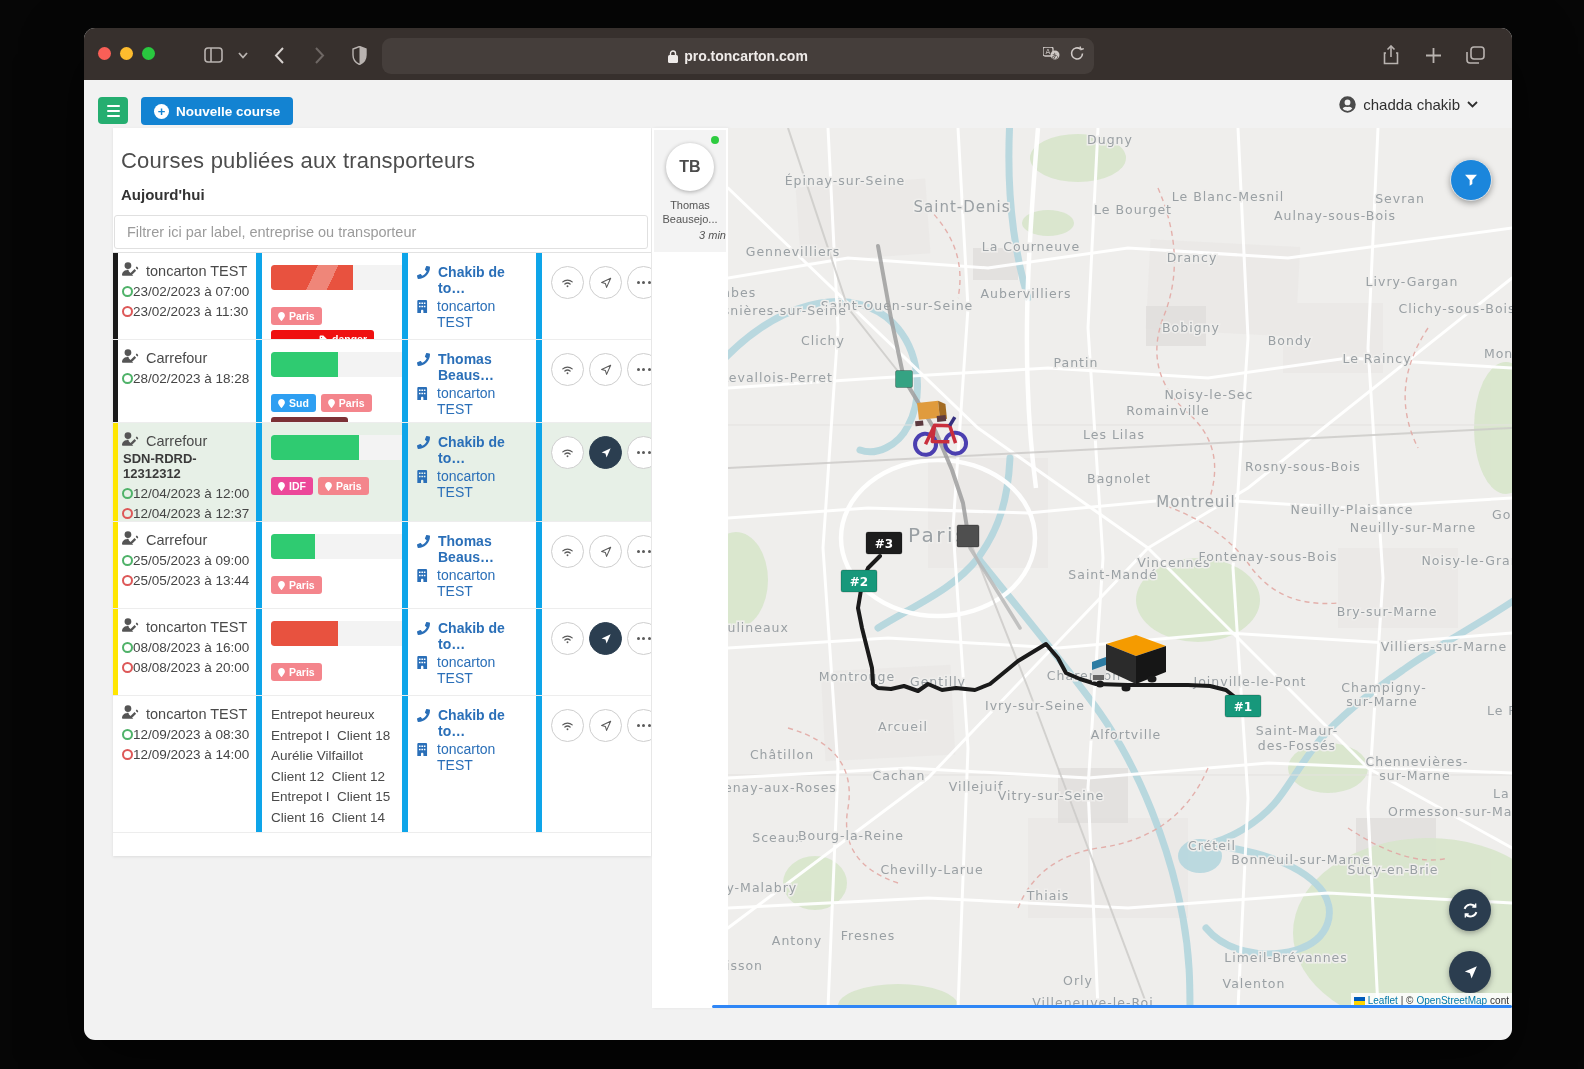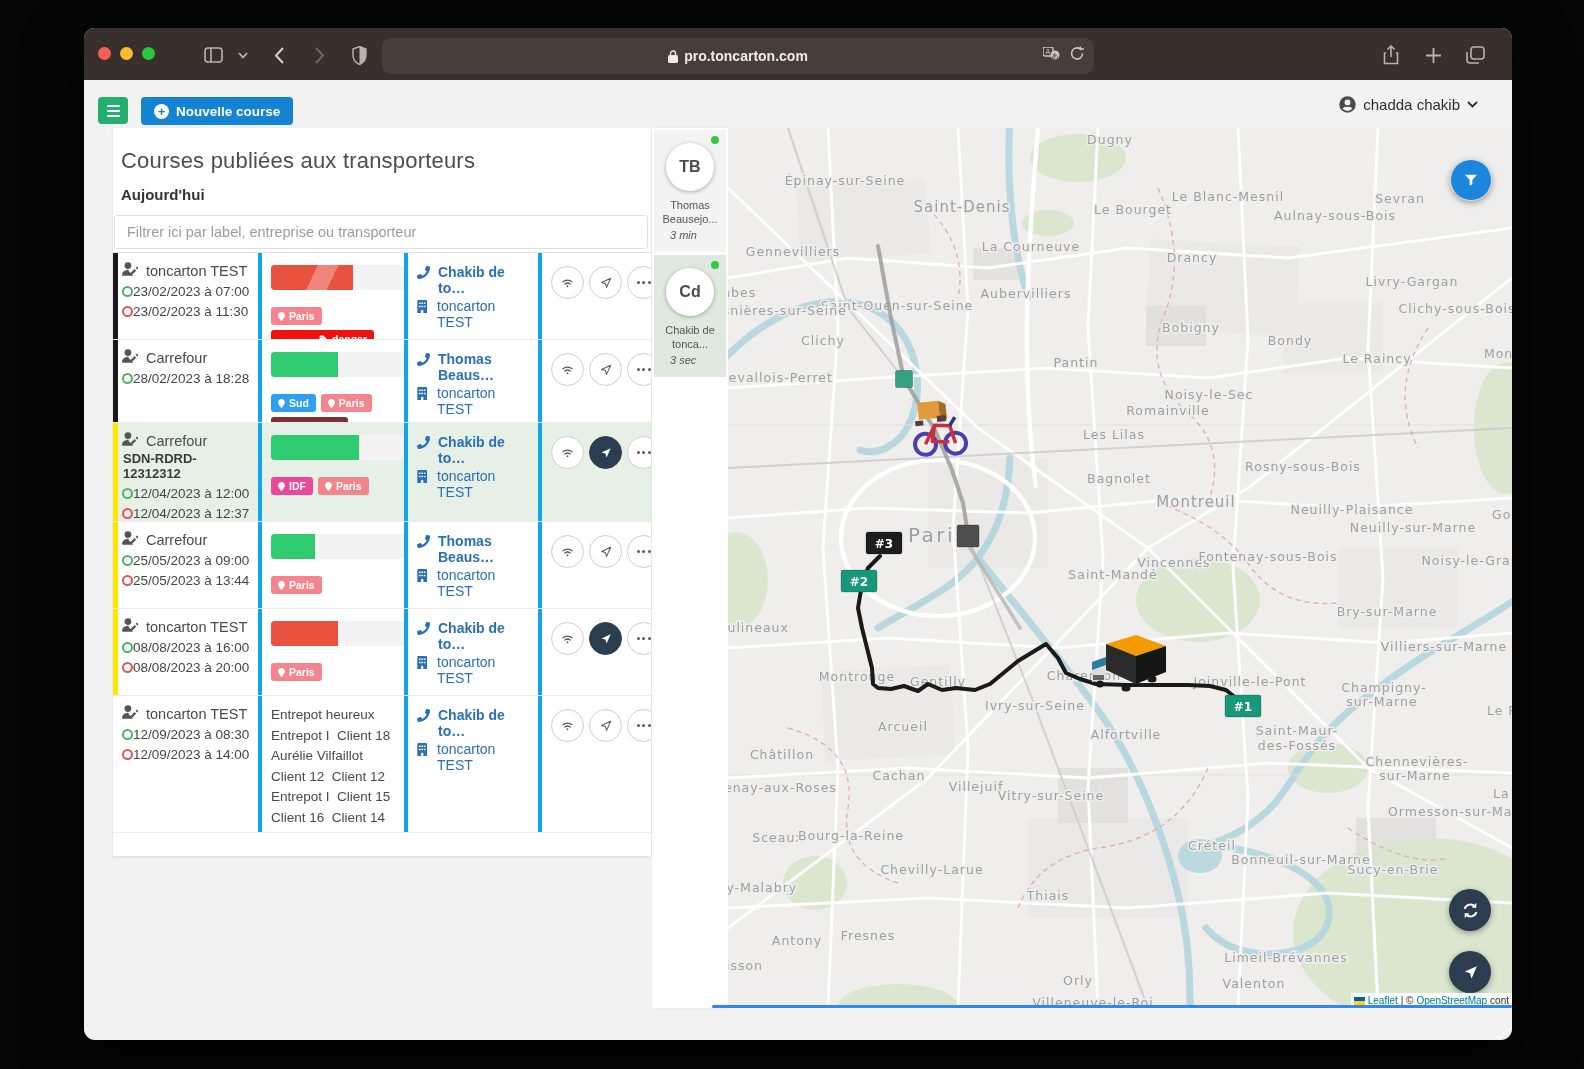--- a/index.html
+++ b/index.html
@@ -31,21 +31,21 @@
   .filter{display:block;margin:12px 0 0 1px;width:534px;height:34px;border:1px solid #e0e0e0;border-radius:3px;
     font-size:14.5px;padding:0 12px;color:#444;outline:none;font-family:inherit;box-sizing:border-box;}
   .filter::placeholder{color:#9b9b9b;}
   .tbl{position:absolute;left:0;top:124px;width:538px;border-top:1px solid #e2e2e2;}
   .thead{display:grid;grid-template-columns:149px 146px 134px 109px;height:30px;border-bottom:1px solid #e2e2e2;}
   .thead div{font-size:14px;font-weight:bold;color:#3b3b3b;padding:6px 0 0 9px;border-right:1px solid #ededed;}
   .thead div:last-child{border-right:none;}
   .trow{display:grid;grid-template-columns:149px 146px 134px 109px;border-bottom:1px solid #ededed;position:relative;background:#fff;}
   .trow.sel{background:#e7f0e7;}
   .trow .accent{position:absolute;left:0;top:0;bottom:0;width:5px;}
-  .tcell{border-right:4px solid #0ea5e9;padding:9px 6px 6px 9px;overflow:hidden;}
+  .tcell{border-right:6px solid #0ea5e9;padding:9px 6px 6px 9px;overflow:hidden;}
   .tcell:last-child{border-right:none;}
   .company{display:flex;align-items:center;gap:7px;font-size:14.5px;color:#4a4a4a;}
   .ref{font-size:13px;font-weight:bold;color:#3a3a3a;margin:2px 0 0 1px;}
   .dateline{display:flex;align-items:center;font-size:13.5px;color:#454545;margin-top:5px;}
   .dot-o{width:11px;height:11px;border-radius:50%;border:2px solid;box-sizing:border-box;flex:0 0 auto;}
   .dot-o.start{border-color:#4fb269;}
   .dot-o.end{border-color:#dd5858;}
   .pbar{width:133px;height:25px;border-radius:3px;background:#f3f3f3;overflow:hidden;margin-top:3px;}
   .pbar .fill{height:100%;border-radius:3px 0 0 3px;}
   .tags{display:flex;flex-wrap:wrap;gap:5px;margin-top:17px;max-width:135px;}
@@ -61,21 +61,21 @@
   .dots3 i{width:3px;height:3px;border-radius:50%;background:#5a5a5a;}
   
   .drivers{position:absolute;left:568px;top:100px;width:76px;height:880px;background:#fff;box-shadow:1px 0 3px rgba(0,0,0,.07);}
   .dcard{position:relative;margin:0 2px 3px 2px;height:122px;cursor:pointer;}
   .dcard:first-child{margin-top:2px;}
   .dcard .gdot{position:absolute;right:7px;top:6px;width:8px;height:8px;border-radius:50%;background:#2ecc40;}
   .avatar{position:absolute;left:50%;top:13px;transform:translateX(-50%);width:48px;height:48px;border-radius:50%;
     background:#fff;box-shadow:0 1px 4px rgba(0,0,0,.3);display:flex;align-items:center;justify-content:center;
     font-size:16px;font-weight:bold;color:#4b4b4b;}
   .dname{position:absolute;top:69px;left:0;right:0;text-align:center;font-size:11px;color:#555;line-height:13.5px;}
-  .deta{position:absolute;top:99px;left:16px;right:0;text-align:left;font-size:11px;font-style:italic;color:#555;}
+  .deta{position:absolute;top:99px;left:16px;right:0;text-align:right;font-size:11px;font-style:italic;color:#555;}
   
   .map{position:absolute;left:644px;top:100px;width:784px;height:880px;background:#efeeec;overflow:hidden;cursor:grab;}
   .fab{position:absolute;width:42px;height:42px;border-radius:50%;display:flex;align-items:center;justify-content:center;
     box-shadow:0 2px 6px rgba(0,0,0,.35);cursor:pointer;}
   .fab.filter{left:721px;top:19px;background:#1b86dc;}
   .fab.dark{background:#2b3d4f;}
   .fab.refresh{left:721px;top:761px;}
   .fab.locate{left:721px;top:823px;}
   .attrib{position:absolute;right:0;bottom:0;height:15px;background:rgba(255,255,255,.85);display:flex;align-items:center;
     gap:3px;font-size:10px;color:#333;padding:0 3px;white-space:nowrap;}
@@ -626,26 +626,20 @@
         </div>
     </div>
   </div>
 
   <div class="drivers" id="drivers">
       <div class="dcard" style="background: rgb(243, 243, 243);">
         <span class="gdot"></span>
         <span class="avatar">TB</span>
         <div class="dname">Thomas<br>Beausejo...</div>
         <div class="deta">3 min</div>
-      </div>
-      <div class="dcard" style="background: rgb(223, 233, 223);">
-        <span class="gdot"></span>
-        <span class="avatar">Cd</span>
-        <div class="dname">Chakib de<br>tonca...</div>
-        <div class="deta">3 sec</div>
       </div>
     </div>
 
   <div class="map">
     <svg id="mapsvg" width="784" height="880" viewBox="0 0 784 880">
       <rect width="784" height="880" fill="#efeeec"></rect>
 
       <g fill="#e8e6e4" opacity=".55">
         <rect x="70" y="55" width="130" height="75" transform="rotate(-4 135 92)"></rect>
         <rect x="420" y="115" width="150" height="90" transform="rotate(3 495 160)"></rect>

